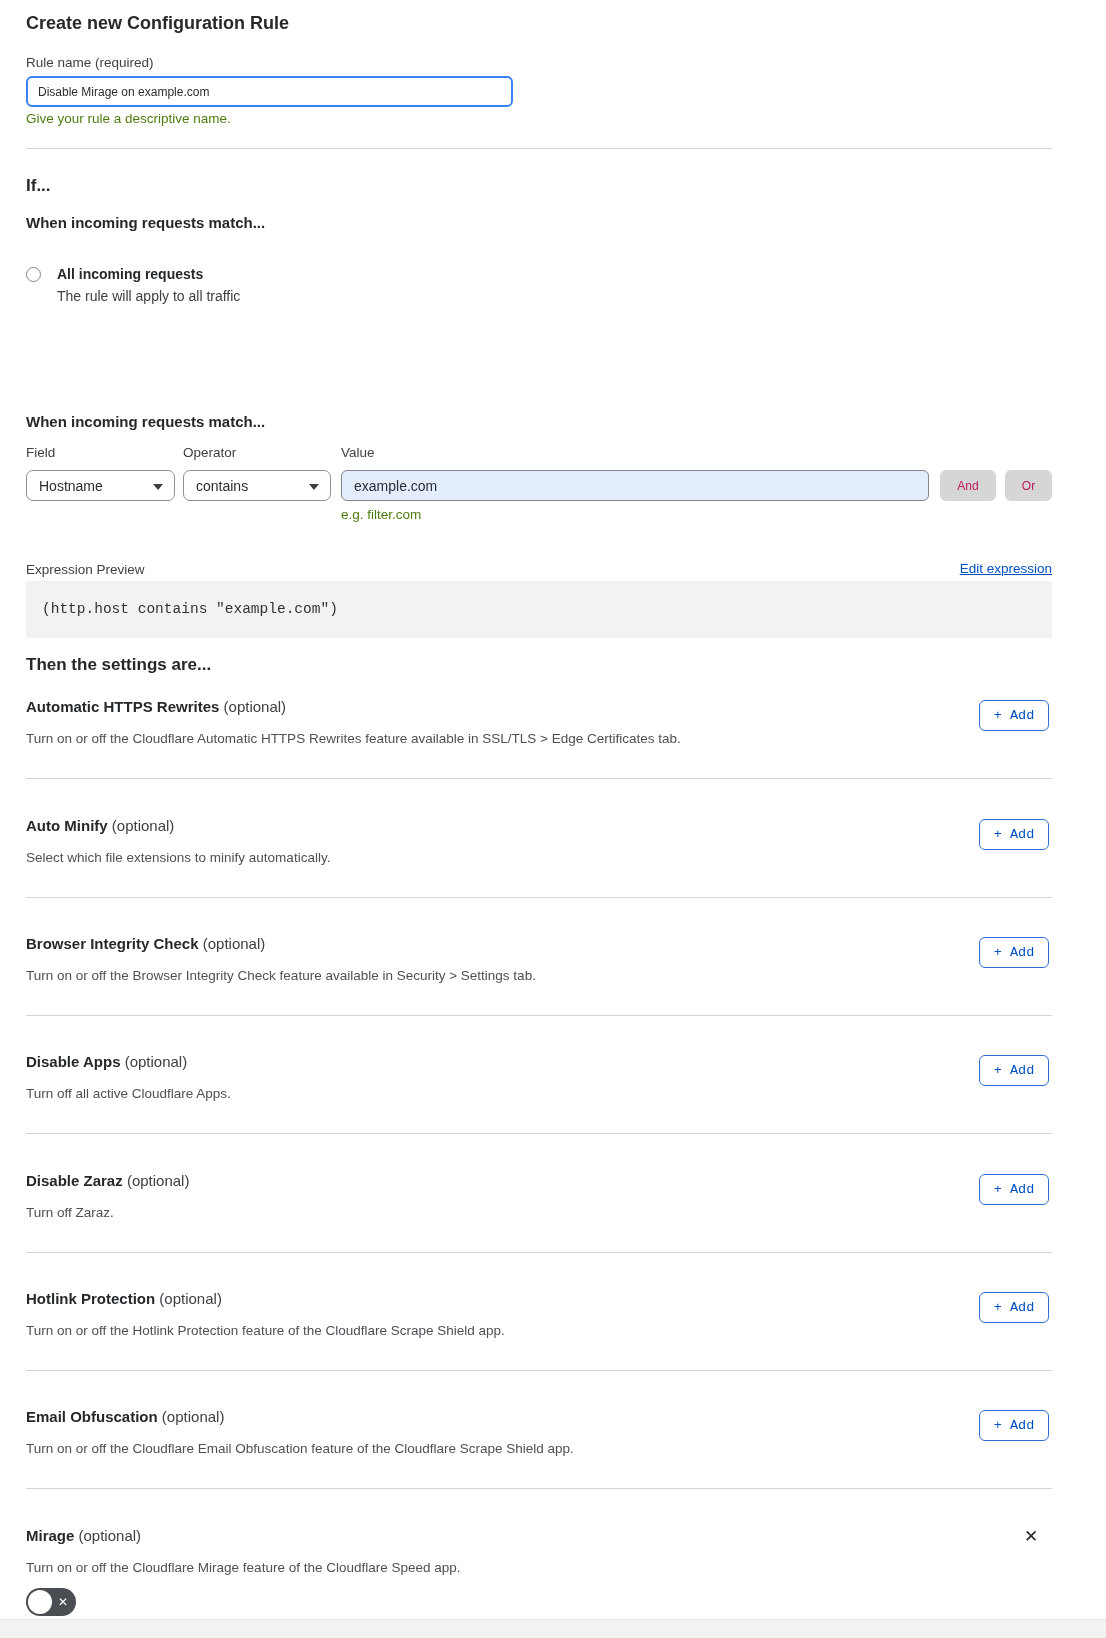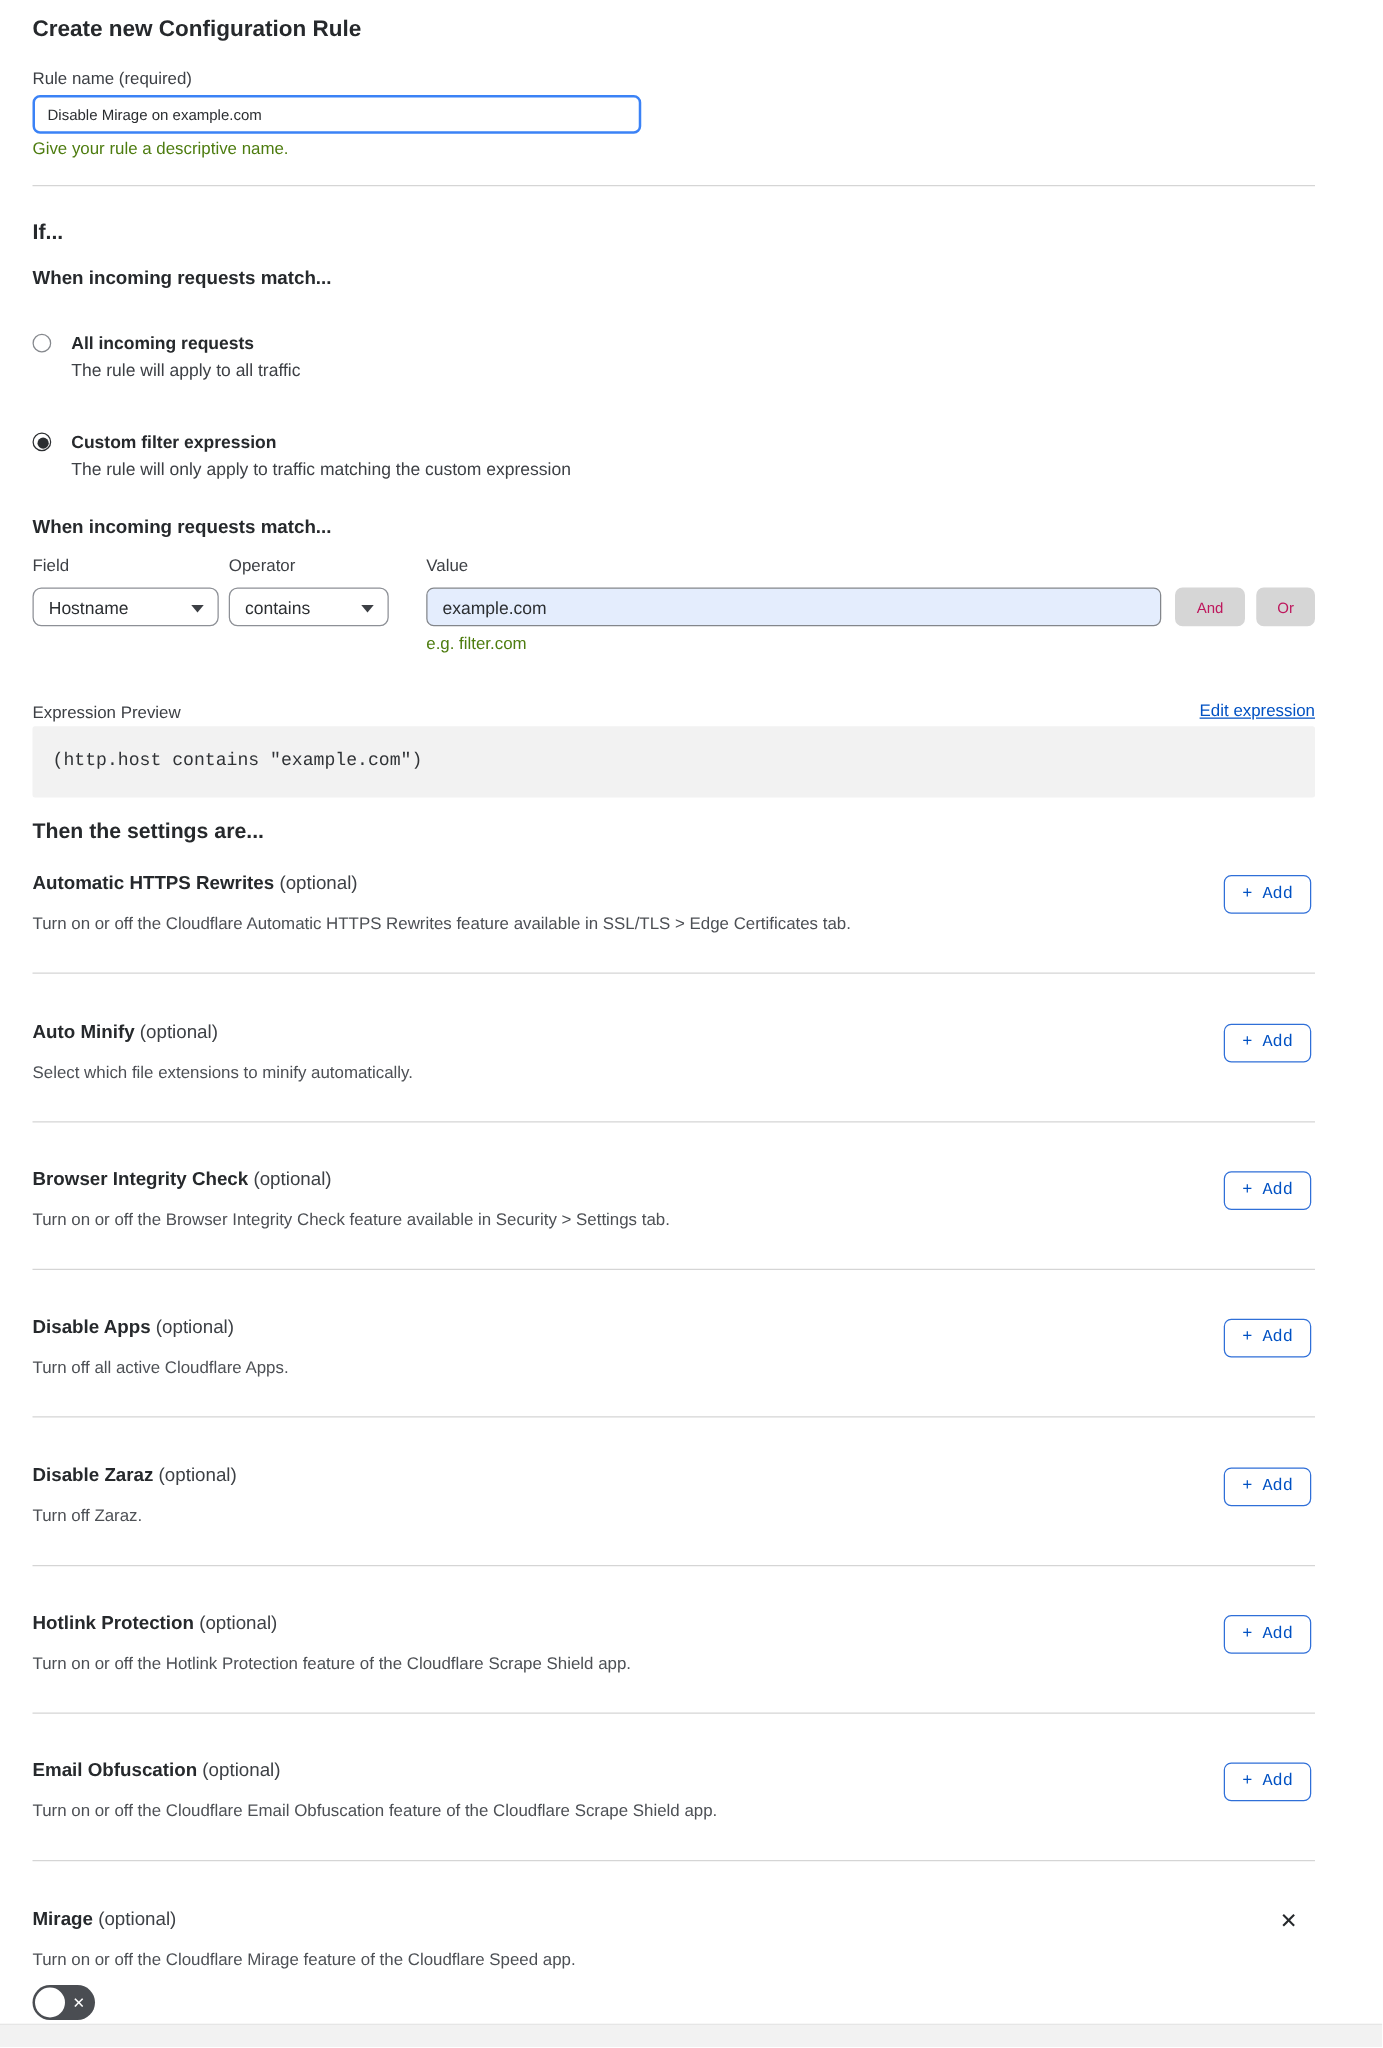--- a/index.html
+++ b/index.html
@@ -112,37 +112,32 @@
 
   <h2 class="abs h-if">If...</h2>
   <h3 class="abs h-sub" style="left:26px; top:214px;">When incoming requests match...</h3>
 
   <div class="abs radio-row" style="top:266px; height:44px;">
     <span class="radio-circle"></span>
     <span class="radio-label">All incoming requests</span>
     <span class="radio-desc">The rule will apply to all traffic</span>
   </div>
 
-  <div class="abs radio-row selected" style="top:345px; height:44px;">
-    <span class="radio-circle"></span>
-    <span class="radio-label">Custom filter expression</span>
-    <span class="radio-desc">The rule will only apply to traffic matching the custom expression</span>
-  </div>
 
   <h3 class="abs h-sub" style="left:26px; top:413px;">When incoming requests match...</h3>
 
   <div class="abs field-label" style="left:26px; top:445px;">Field</div>
   <div class="abs field-label" style="left:183px; top:445px;">Operator</div>
   <div class="abs field-label" style="left:341px; top:445px;">Value</div>
 
   <div class="select-box" style="left:26px; top:470px; width:149px;">
     <span>Hostname</span>
     <span class="chevron"></span>
   </div>
-  <div class="select-box" style="left:183px; top:470px; width:128px;">
+  <div class="select-box" style="left:183px; top:470px; width:148px;">
     <span>contains</span>
     <span class="chevron"></span>
   </div>
   <input class="value-input" type="text" value="example.com" style="">
   <button class="conn-btn btn-and">And</button>
   <button class="conn-btn btn-or">Or</button>
   <div class="abs help-text" style="left:341px; top:507px;">e.g. filter.com</div>
 
   <div class="abs expr-label">Expression Preview</div>
   <a class="abs edit-link">Edit expression</a>

